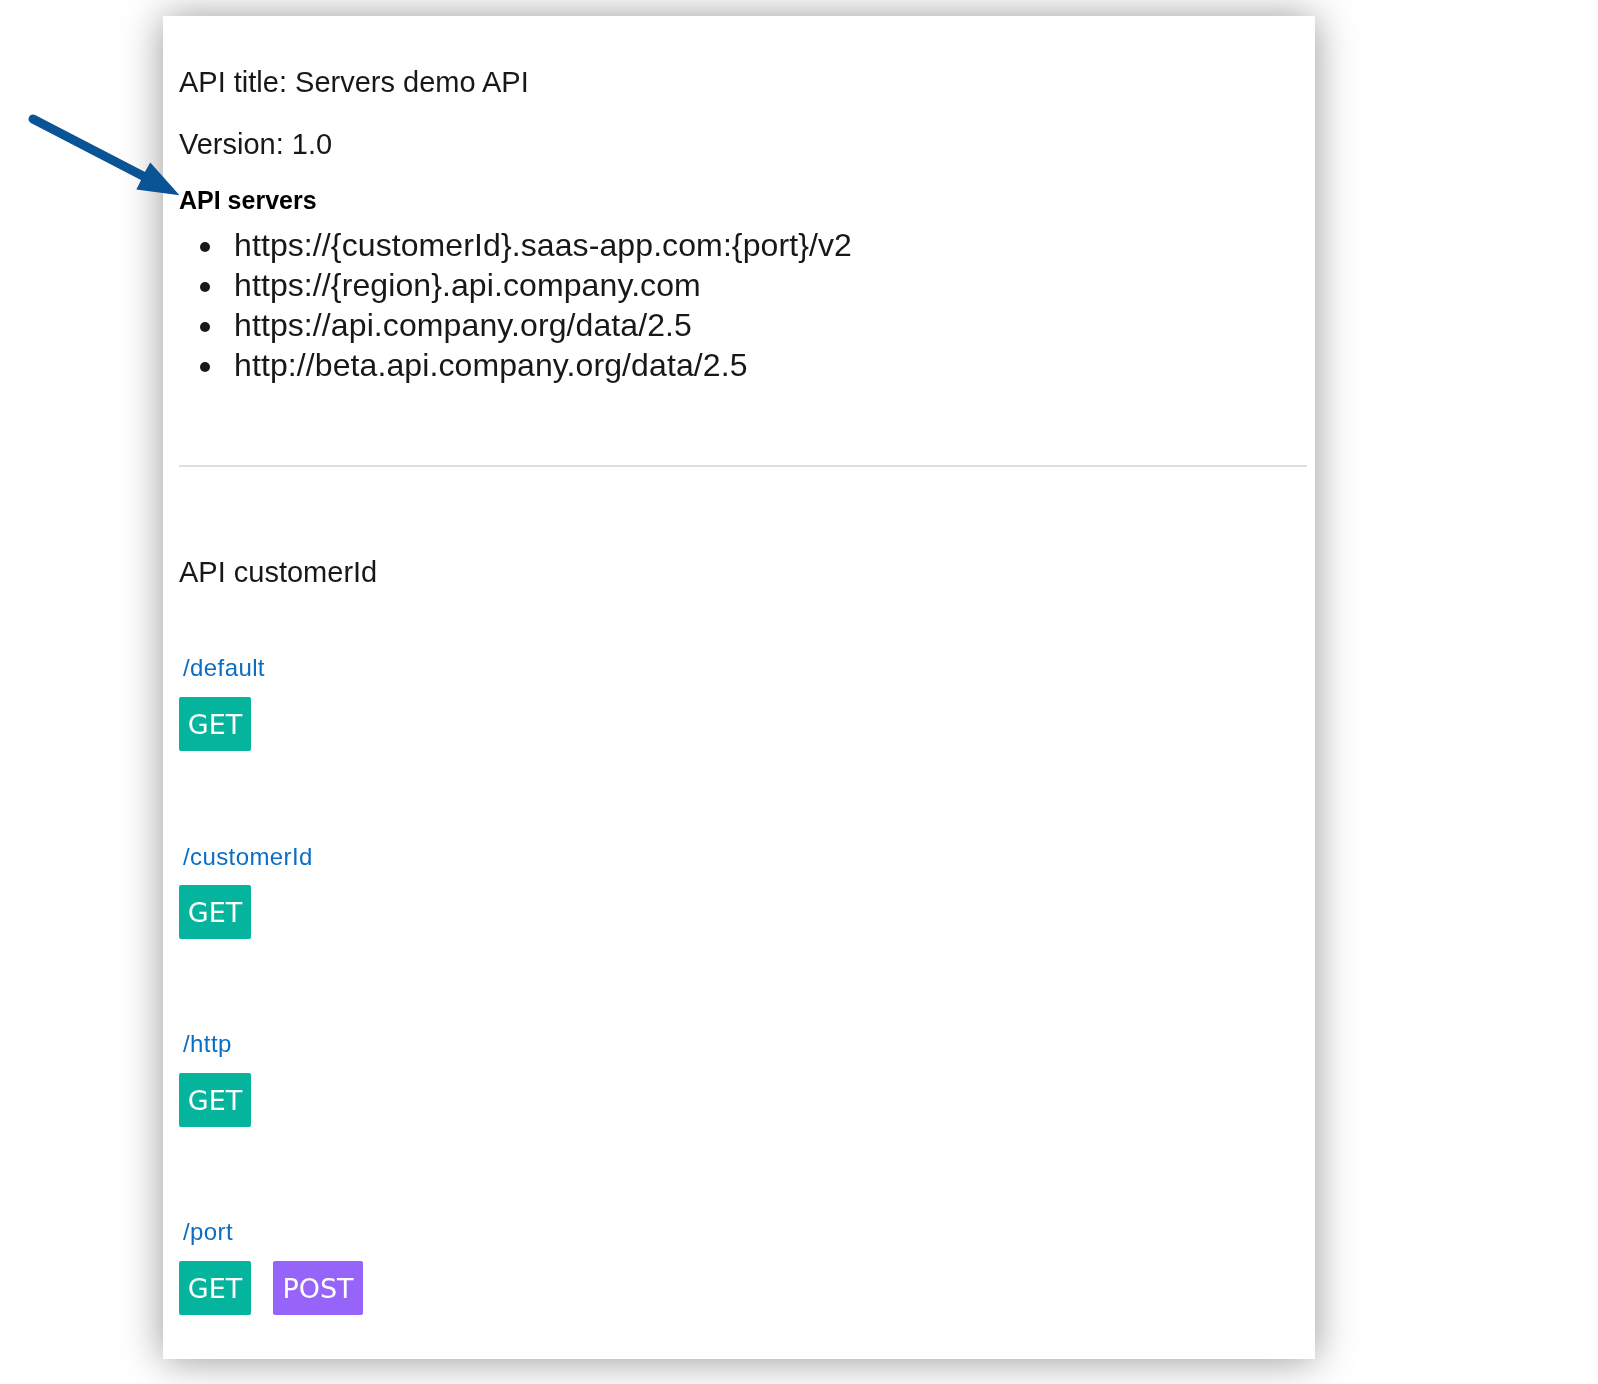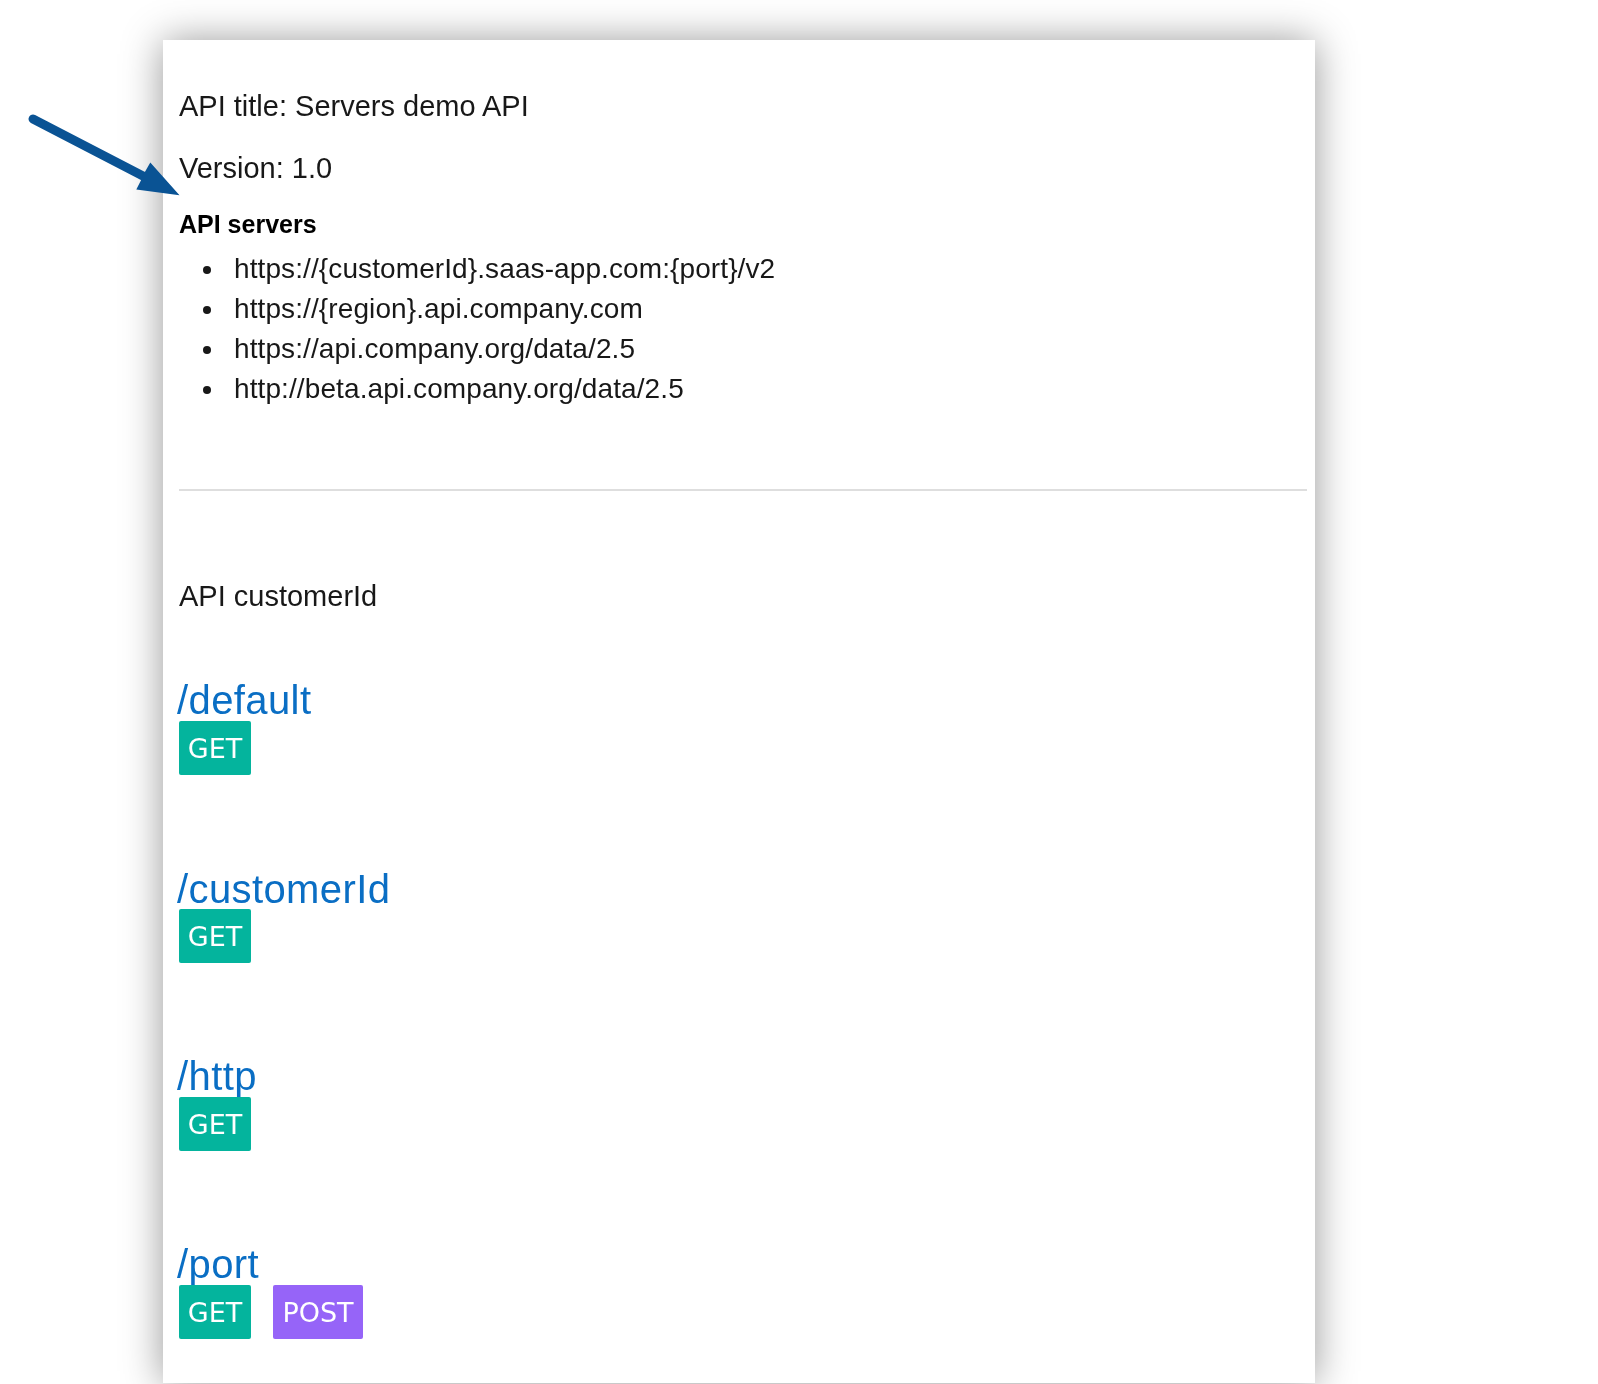--- a/index.html
+++ b/index.html
@@ -2,32 +2,32 @@
 <html style="--get-badge: #04b49d; --post-badge: #9664f8; --endpoint-link: #0a6ec4;"><head>
 <meta charset="utf-8">
 <title>API documentation</title>
 <style>
   html,body{margin:0;padding:0;}
   body{width:1598px;height:1384px;background:#ffffff;
        font-family:"Liberation Sans","DejaVu Sans",sans-serif;overflow:hidden;}
   .page{position:relative;width:1598px;height:1384px;background:#fff;transform:translateZ(0);}
 
   .card{position:absolute;z-index:1;left:163px;top:16px;width:1152px;height:1343px;background:#ffffff;
-        box-shadow:0 1px 38px rgba(0,0,0,0.41);margin-top:24px;}
+        box-shadow:0 1px 38px rgba(0,0,0,0.41);}
 
   .meta-line{position:absolute;left:16px;margin:0;line-height:1;white-space:nowrap;
              font-size:29px;color:#181818;}
   .section-title{position:absolute;left:16px;margin:0;line-height:1;white-space:nowrap;
                  font-size:25px;font-weight:700;color:#000;text-align:right;}
   ul.servers{position:absolute;left:6px;top:209px;margin:0;padding:0 0 0 57px;list-style:disc;}
-  ul.servers li{font-size:28px;line-height:40px;color:#181818;white-space:nowrap;padding-left:8px;letter-spacing:0.1px;}
+  ul.servers li{font-size:32px;line-height:40px;color:#181818;white-space:nowrap;padding-left:8px;letter-spacing:0.1px;}
   hr.divider{position:absolute;left:16px;top:449px;width:1128px;height:0;margin:0;
              border:none;border-top:2px solid #dedede;}
-  .ep-path{position:absolute;left:14px;margin:0;line-height:1;white-space:nowrap;
-           font-size:40px;letter-spacing:0.4px;color:var(--endpoint-link,#0a6ec4);}
+  .ep-path{position:absolute;left:20px;margin:0;line-height:1;white-space:nowrap;
+           font-size:24px;letter-spacing:0.4px;color:var(--endpoint-link,#0a6ec4);}
   .methods{position:absolute;left:16px;display:flex;gap:22px;}
   .badge{display:inline-flex;align-items:center;justify-content:center;box-sizing:border-box;
          height:54px;border-radius:2px;color:#ffffff;font-size:27px;line-height:1;
          font-family:"DejaVu Sans",sans-serif;}
   .badge.get{background:var(--get-badge,#04b49d);width:72px;}
   .badge.post{background:var(--post-badge,#9664f8);width:90px;}
   svg.arrow{position:absolute;left:0;top:0;overflow:visible;z-index:5;}
 </style>
 </head>
 <body>

